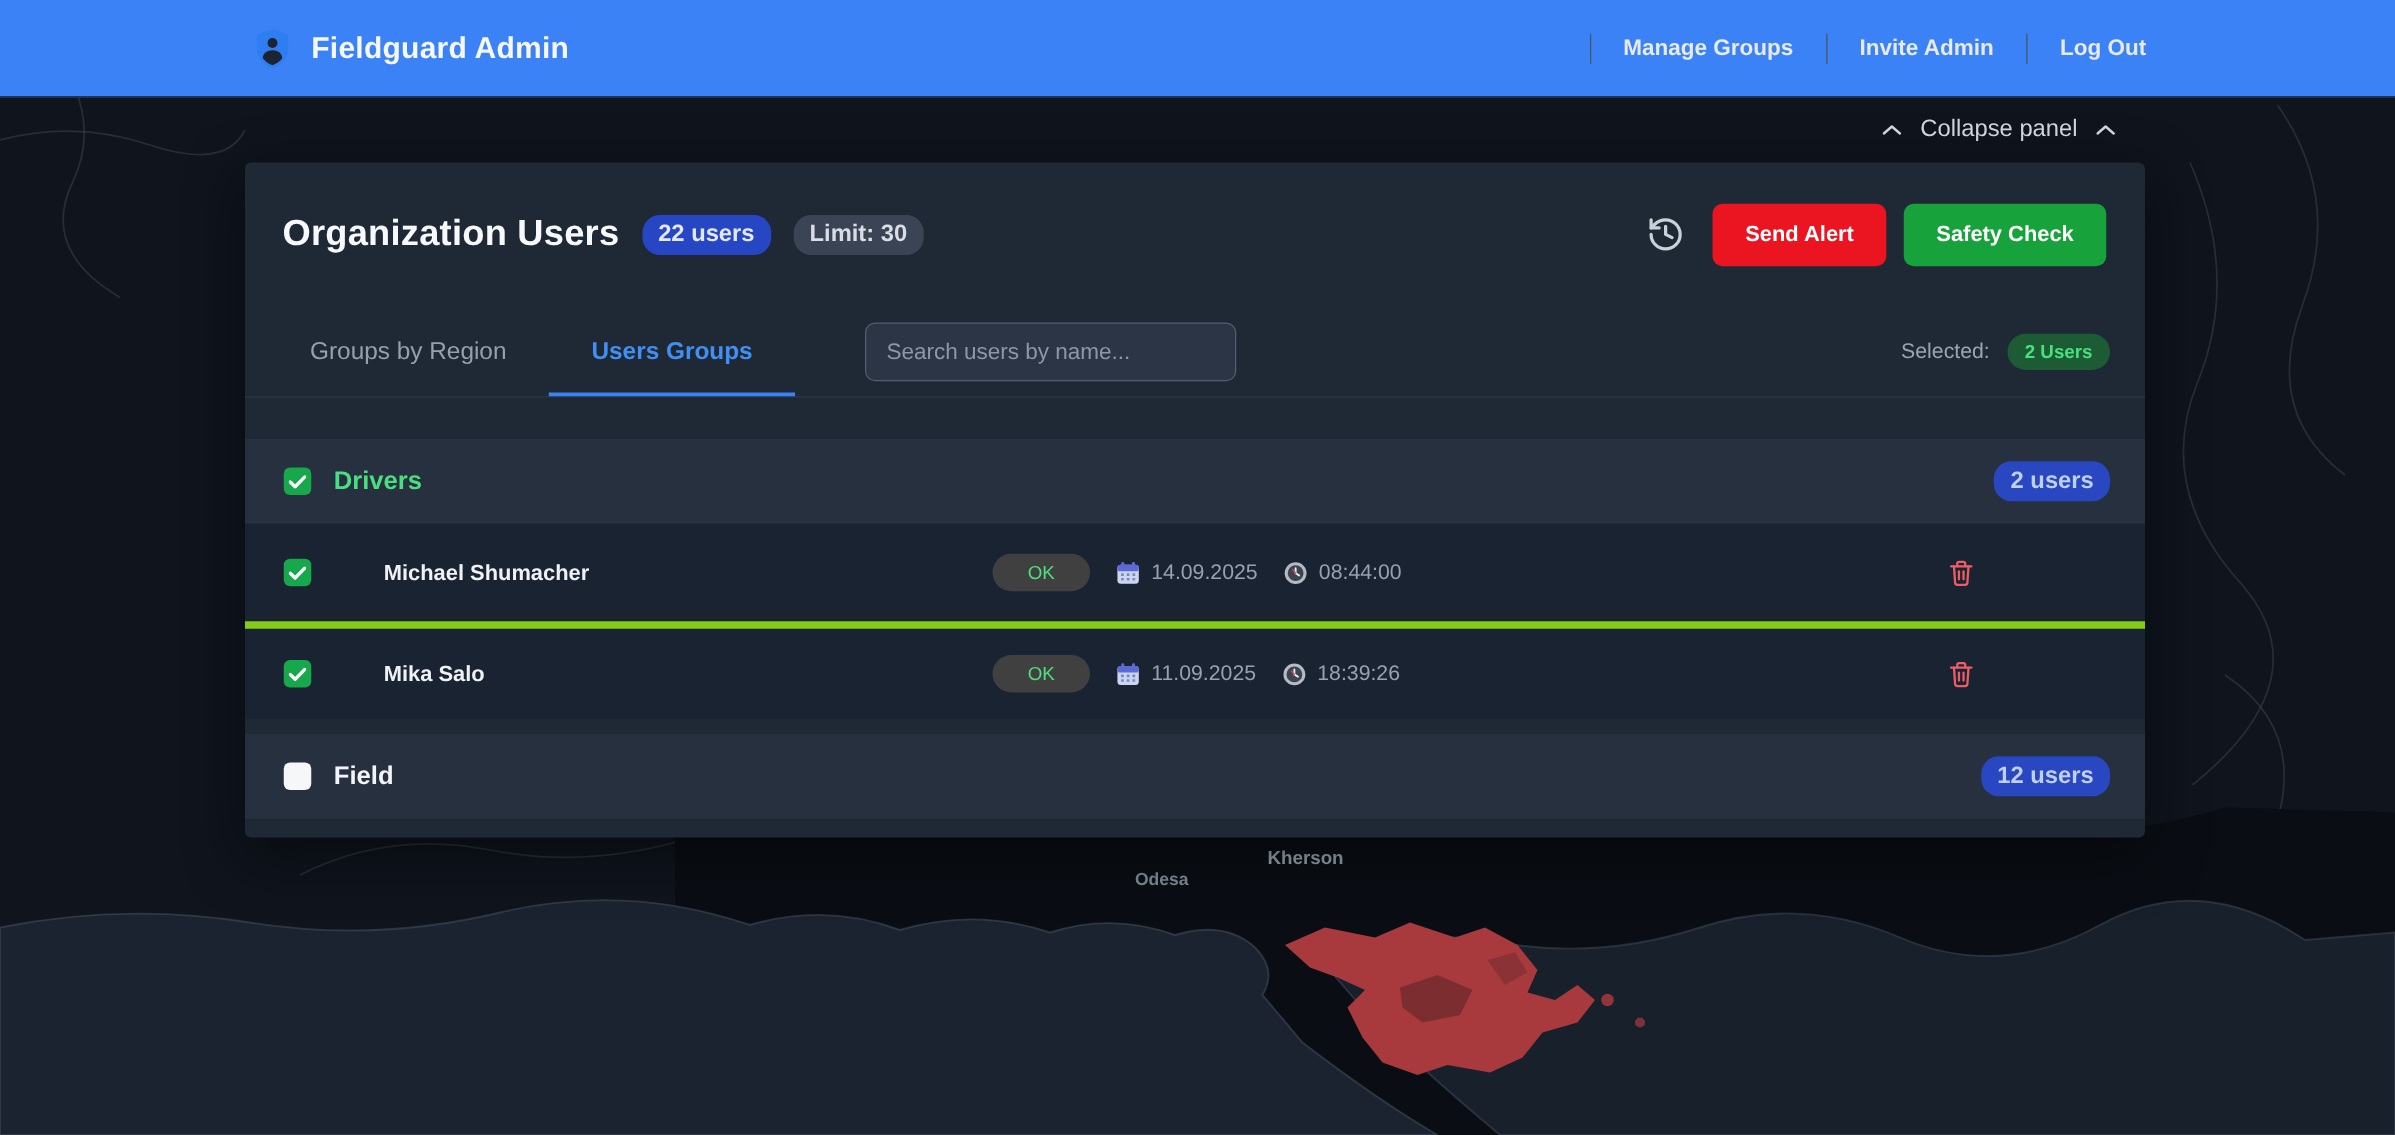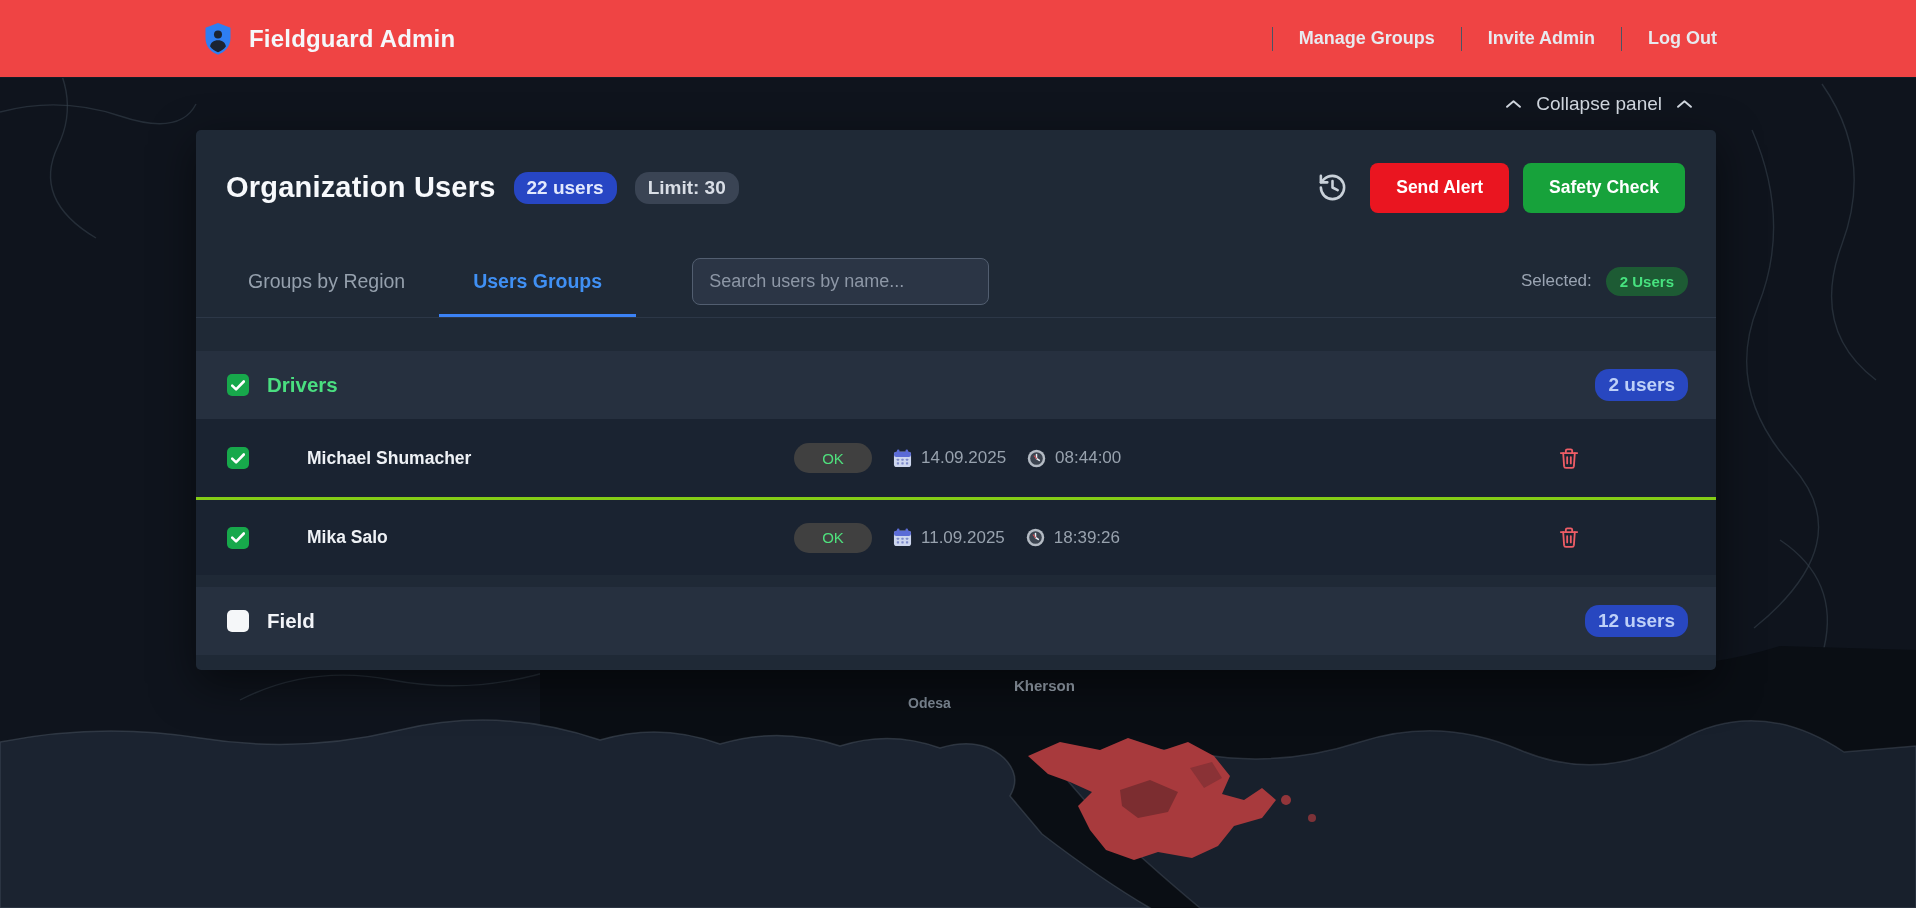--- a/index.html
+++ b/index.html
@@ -10,21 +10,21 @@
     font-family:"Liberation Sans", sans-serif;
     -webkit-font-smoothing:antialiased;
   }
 
   
   .map-bg { position:absolute; inset:0; z-index:0; }
 
   
   .topbar {
     position:absolute; top:0; left:0; width:1916px; height:78px;
-    background:#ef4444; border-bottom:1px solid #141b26;
+    background:#3b82f6; border-bottom:1px solid #141b26;
     display:flex; align-items:center; justify-content:space-between;
     padding:0 199px 0 203px; z-index:6;
   }
   .brand { display:flex; align-items:center; gap:16px; }
   .brand-logo { width:30px; height:34px; flex:none; }
   .brand-title { font-size:24px; font-weight:700; color:#f5f7fa; letter-spacing:.2px; }
   .topnav { display:flex; align-items:center; }
   .topnav .divider { width:1px; height:24px; background:#4a5464; margin:0 26px; }
   .topnav .nav-item { font-size:18px; font-weight:600; color:#e7eaef; cursor:pointer; white-space:nowrap; }
 
@@ -94,21 +94,21 @@
   }
   .checkbox.checked { background:#17a84b; }
   .checkbox.unchecked { background:#f5f7f9; }
   .checkbox svg { width:14px; height:11px; }
   .group-label { margin-left:18px; font-size:20.5px; font-weight:700; color:#f2f4f8; }
   .group-label.green { color:#4ade80; }
   .pill-group { margin-left:auto; background:#2847c0; color:#bed0f8; }
 
   .members { background:#1a2331; }
   .member-row { height:78px; display:flex; align-items:center; padding:0 137px 0 31px; }
-  .member-row + .member-row { border-top:3px solid #84cc16; }
+  .member-row + .member-row { border-top:6px solid #84cc16; }
   .member-name { margin-left:58px; width:487px; font-size:17.5px; font-weight:700; color:#eef1f5; }
   .status-badge {
     width:78px; height:30px; border-radius:15px; flex:none;
     background:#404040; color:#4fe07d; font-size:15px; font-weight:400;
     display:flex; align-items:center; justify-content:center;
   }
   .meta { display:flex; align-items:center; gap:9px; margin-left:21px; color:#98a2ae; font-size:17px; }
   .meta-icon { width:19px; height:19px; flex:none; }
   .trash-btn { margin-left:auto; background:none; border:none; padding:0; cursor:pointer; }
   .trash-icon { width:20px; height:23px; display:block; }

